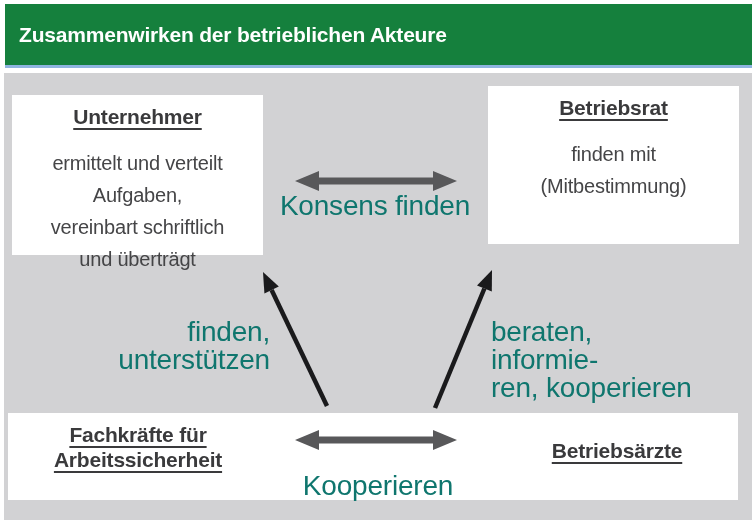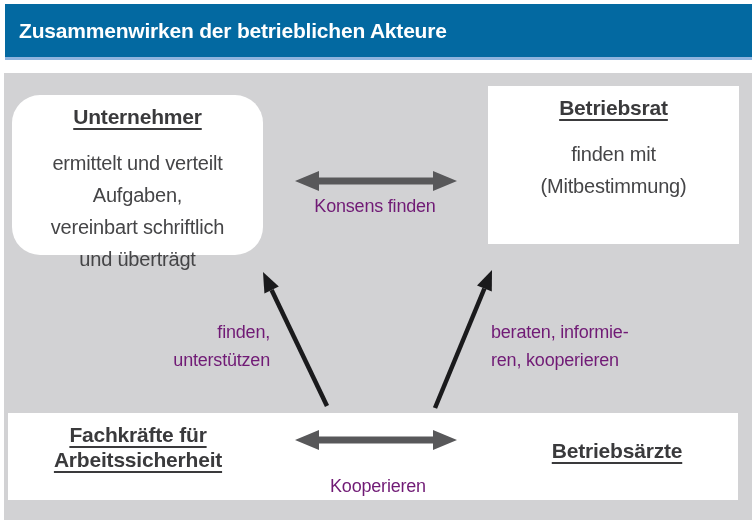--- a/index.html
+++ b/index.html
@@ -15,22 +15,22 @@
     overflow: hidden;
     font-family: "Liberation Sans", sans-serif;
     color: #3d3d3f;
     letter-spacing: -0.2px;
   }
   .header-bar {
     position: absolute;
     left: 5px;
     top: 4px;
     width: 747px;
-    height: 56px;
-    background: #0369a1;
+    height: 64px;
+    background: #15803d;
     border-bottom: 3px solid #8fb4df;
     box-sizing: border-box;
     display: flex;
     align-items: center;
   }
   .header-title {
     color: #ffffff;
     font-size: 21px;
     font-weight: 700;
     padding-left: 14px;
@@ -43,21 +43,21 @@
     width: 748px;
     height: 447px;
     background: #d2d2d4;
   }
   .actor-box {
     position: absolute;
     background: #ffffff;
     text-align: center;
     box-sizing: border-box;
   }
-  #box-unternehmer { left: 12px;  top: 95px;  width: 251px; height: 160px; padding-top: 9px; border-radius: 28px; }
+  #box-unternehmer { left: 12px;  top: 95px;  width: 251px; height: 160px; padding-top: 9px; }
   #box-betriebsrat { left: 488px; top: 86px;  width: 251px; height: 158px; padding-top: 9px; }
   #bottom-bar      { left: 8px;   top: 413px; width: 730px; height: 87px; }
   .actor-title {
     font-size: 21px;
     font-weight: 700;
     color: #3a3a3c;
     text-decoration: underline;
     text-decoration-thickness: 2px;
     text-underline-offset: 4px;
     white-space: pre-line;
@@ -79,22 +79,22 @@
     text-decoration: underline;
     text-decoration-thickness: 2px;
     text-underline-offset: 4px;
     white-space: pre-line;
     line-height: 25px;
   }
   #label-fachkraefte   { left: 30px;  top: 422px; width: 216px; }
   #label-betriebsaerzte{ left: 509px; top: 438px; width: 216px; }
   .rel-label {
     position: absolute;
-    font-size: 18px;
-    color: #701a75;
+    font-size: 28px;
+    color: #0f766e;
     white-space: pre-line;
     line-height: 28px;
   }
   #label-konsens     { left: 275px; top: 192px; width: 200px; text-align: center; }
   #label-kooperieren { left: 278px; top: 472px; width: 200px; text-align: center; }
   #label-beraten-unterstuetzen { left: 88px;  top: 318px; width: 182px; text-align: right; }
   #label-beraten-informieren   { left: 491px; top: 318px; width: 210px; text-align: left; }
   .arrows-layer {
     position: absolute;
     left: 0;

